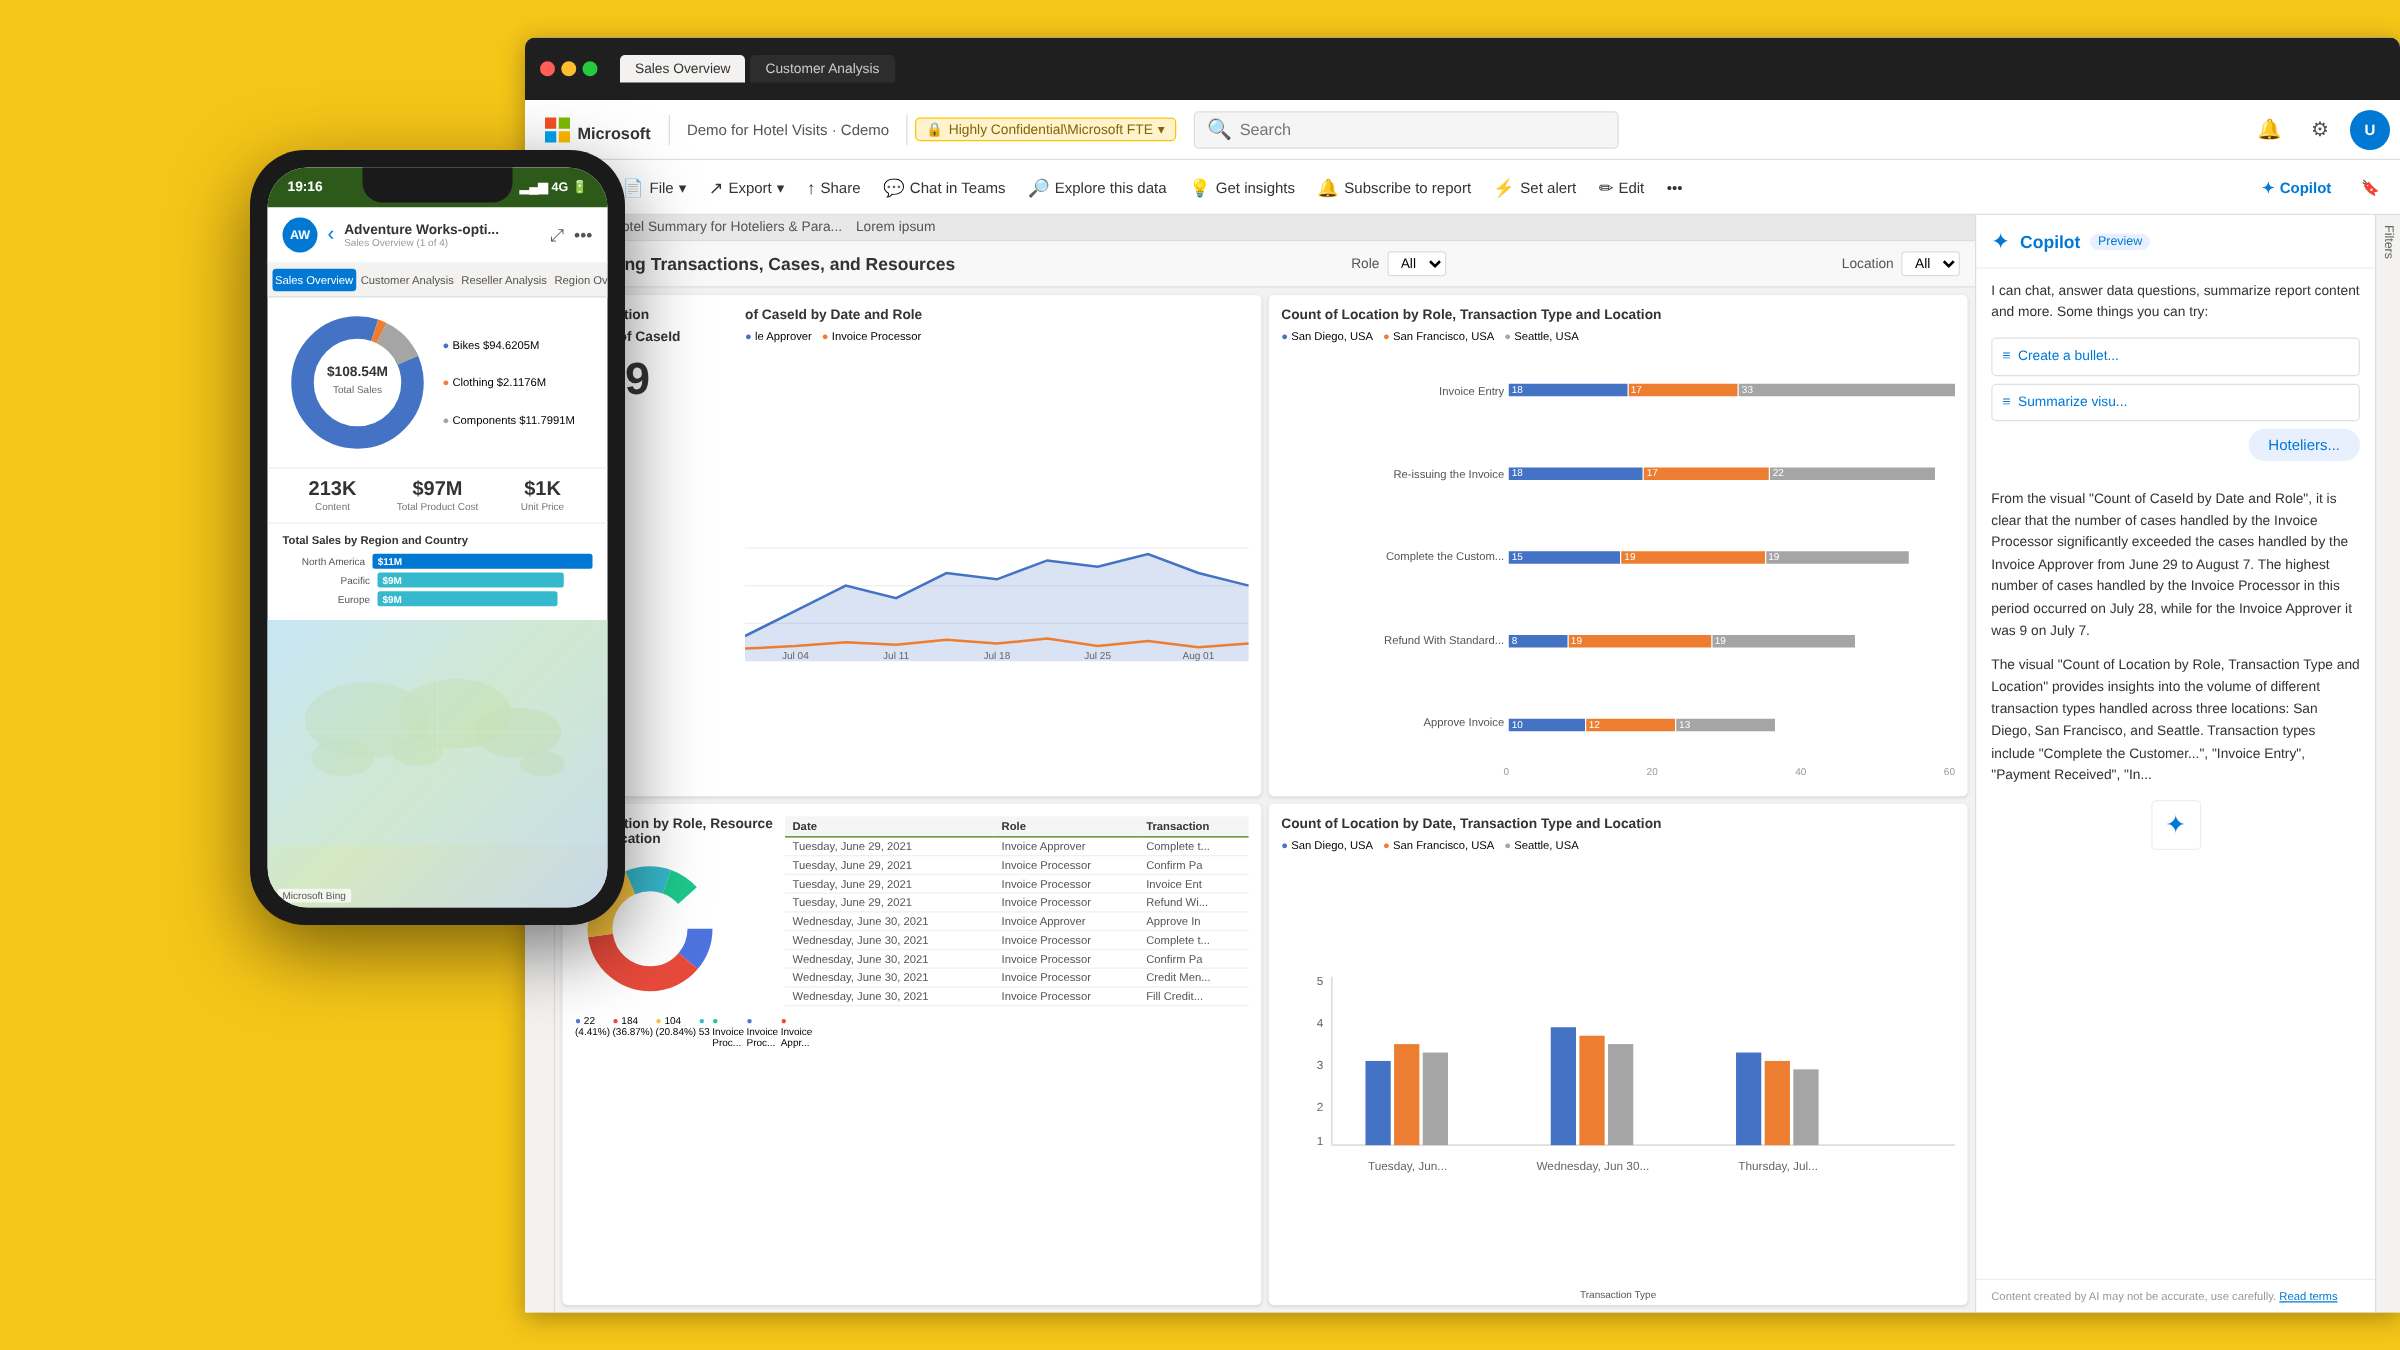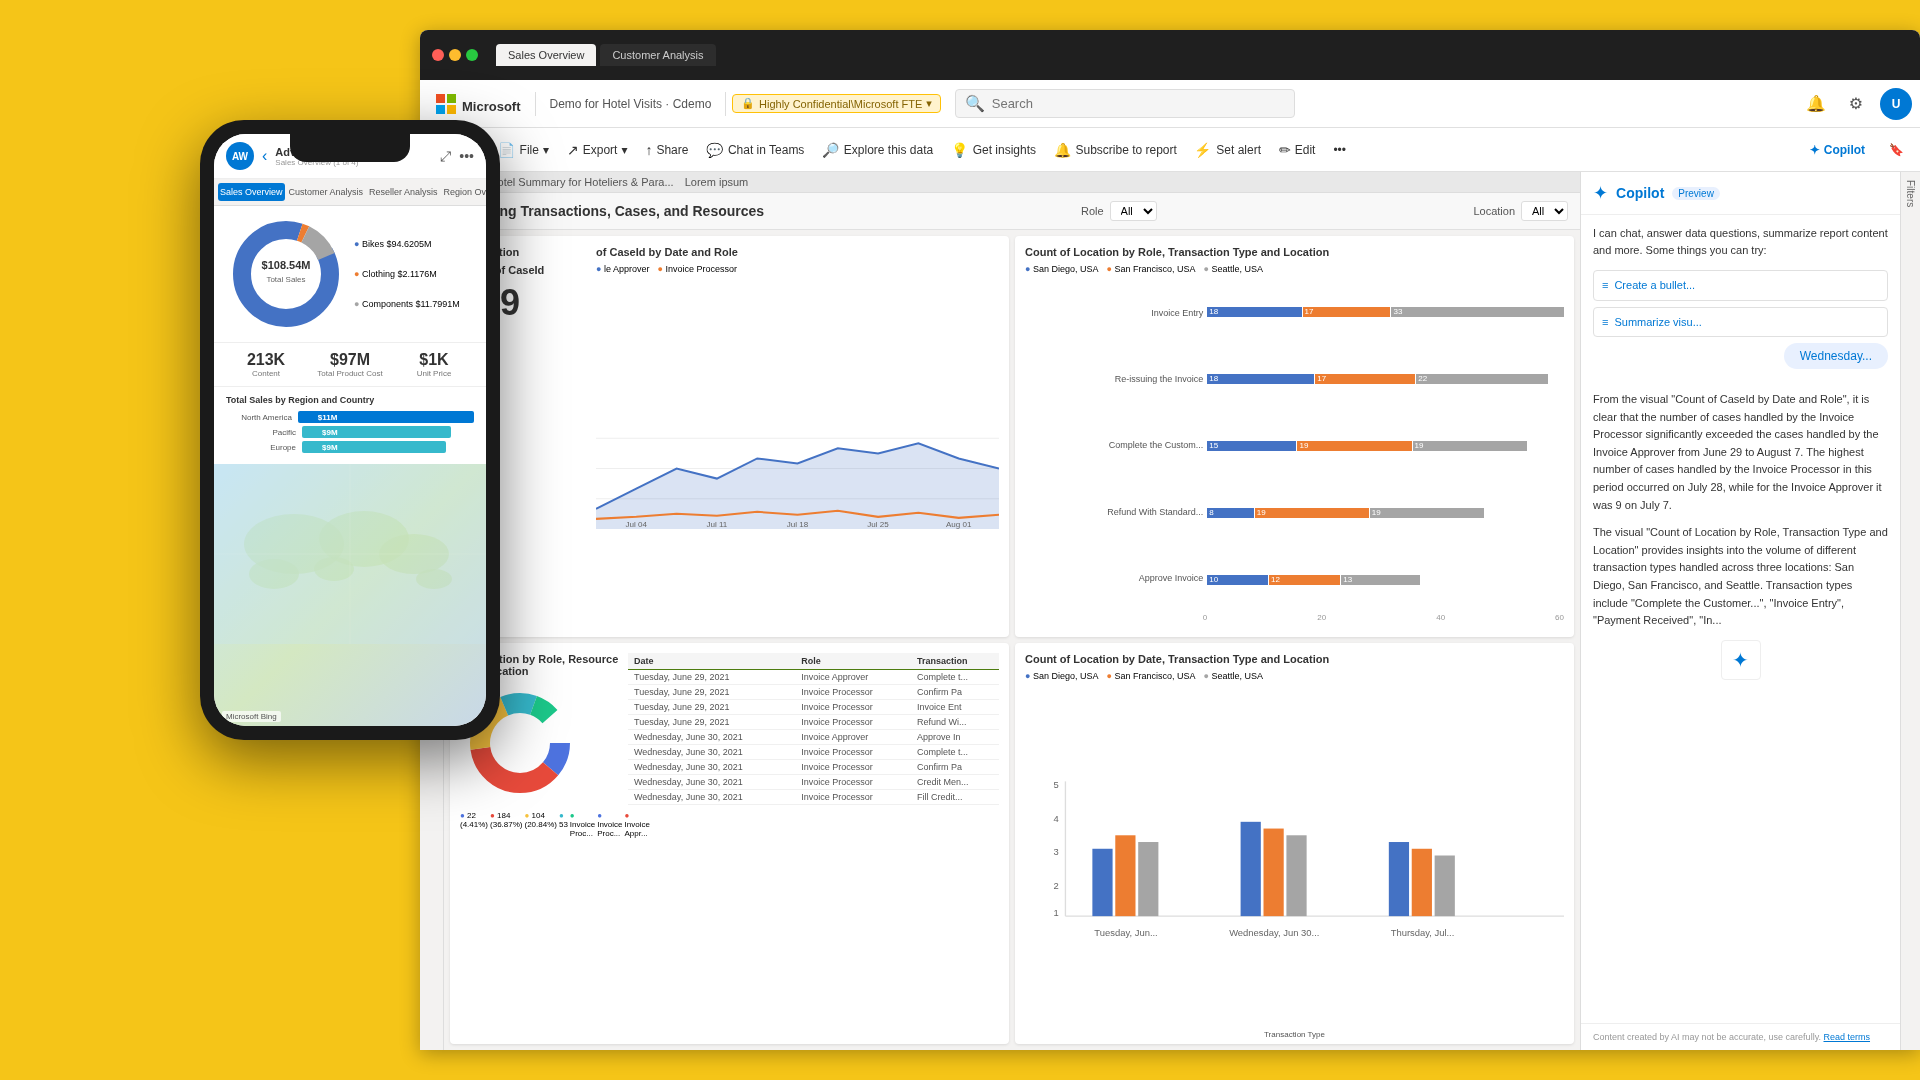--- a/index.html
+++ b/index.html
@@ -312,21 +312,21 @@
     }
     .phone-stat { flex: 1; text-align: center; }
     .phone-stat-val { font-size: 16px; font-weight: 700; color: #333; }
     .phone-stat-label { font-size: 8px; color: #777; }
 
     
     .phone-bar-section { padding: 8px 12px; }
     .phone-section-title { font-size: 9px; font-weight: 600; color: #333; margin-bottom: 6px; }
     .phone-bar-row { display: flex; align-items: center; gap: 6px; margin-bottom: 3px; }
     .phone-bar-label { font-size: 8px; color: #555; width: 70px; text-align: right; }
-    .phone-bar { height: 12px; border-radius: 2px; background: #0078d4; display: flex; align-items: center; padding-left: 20px; }
+    .phone-bar { height: 12px; border-radius: 2px; background: #0078d4; display: flex; align-items: center; padding-left: 4px; }
     .phone-bar-val { font-size: 8px; color: #fff; font-weight: 600; }
 
     
     .phone-map {
       flex: 1; background: linear-gradient(135deg, #c8e6f5 0%, #d4e8c2 50%, #c8d8e8 100%);
       position: relative; overflow: hidden;
     }
     .map-grid {
       position: absolute; top: 0; left: 0; right: 0; bottom: 0;
       opacity: 0.3;
@@ -344,20 +344,28 @@
 </head>
 <body>
 
 <div class="bg-yellow"></div>
 
 <div class="phone-container">
   <div class="phone-frame">
     <div class="phone-notch"></div>
     <div class="phone-screen">
 
+      <div class="phone-status">
+        <span>19:16</span>
+        <div class="phone-signal">
+          <span>▂▄▆</span>
+          <span>4G</span>
+          <span>🔋</span>
+        </div>
+      </div>
 
       <div class="phone-app-header">
         <div class="phone-avatar">AW</div>
         <span class="phone-back">‹</span>
         <div style="flex:1">
           <div class="phone-report-title">Adventure Works-opti...</div>
           <div style="font-size:8px;color:#999">Sales Overview (1 of 4)</div>
         </div>
         <div class="phone-icons">
           <span>⤢</span>
@@ -835,21 +843,21 @@
         <div class="copilot-suggestion">
           <span>≡</span>
           <span>Create a bullet...</span>
         </div>
         <div class="copilot-suggestion">
           <span>≡</span>
           <span>Summarize visu...</span>
         </div>
 
         <div style="display:flex; justify-content:flex-end; margin-bottom:10px;">
-          <button class="summarize-btn">Wednesday...</button>
+          <button class="summarize-btn">Hoteliers...</button>
         </div>
 
         <div class="copilot-text-block">From the visual "Count of CaseId by Date and Role", it is clear that the number of cases handled by the Invoice Processor significantly exceeded the cases handled by the Invoice Approver from June 29 to August 7. The highest number of cases handled by the Invoice Processor in this period occurred on July 28, while for the Invoice Approver it was 9 on July 7.</div>
         <div class="copilot-text-block">The visual "Count of Location by Role, Transaction Type and Location" provides insights into the volume of different transaction types handled across three locations: San Diego, San Francisco, and Seattle. Transaction types include "Complete the Customer...", "Invoice Entry", "Payment Received", "In...</div>
 
         <div style="width:40px; height:40px; margin: 10px auto; border:1px solid #eee; border-radius:4px; display:flex; align-items:center; justify-content:center;">
           <span style="color:#0078d4; font-size:20px;">✦</span>
         </div>
       </div>
       <div class="copilot-footer">

